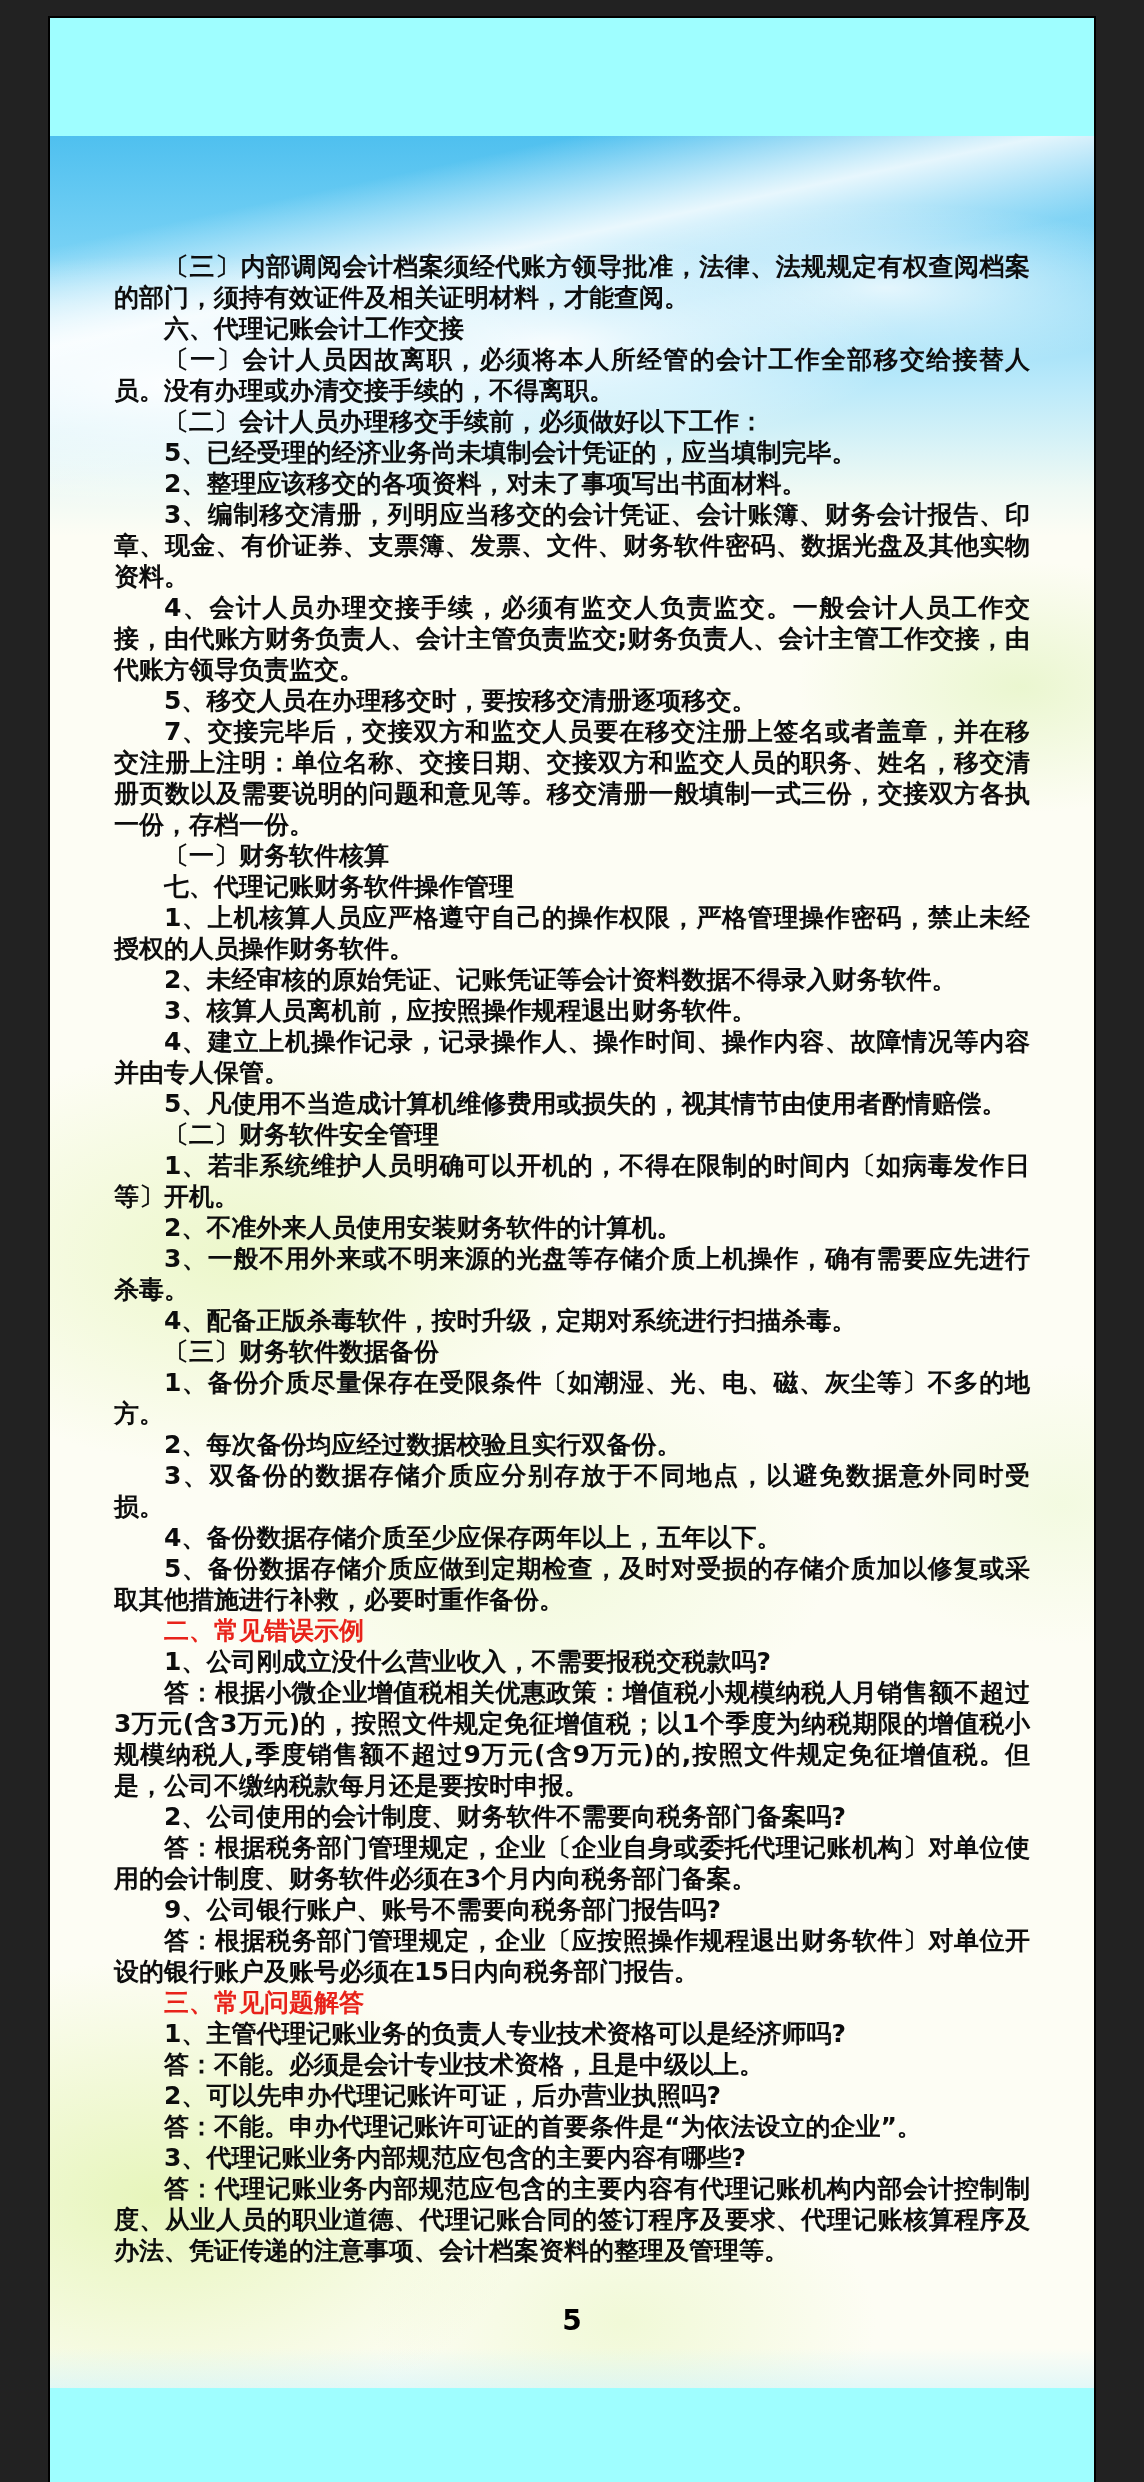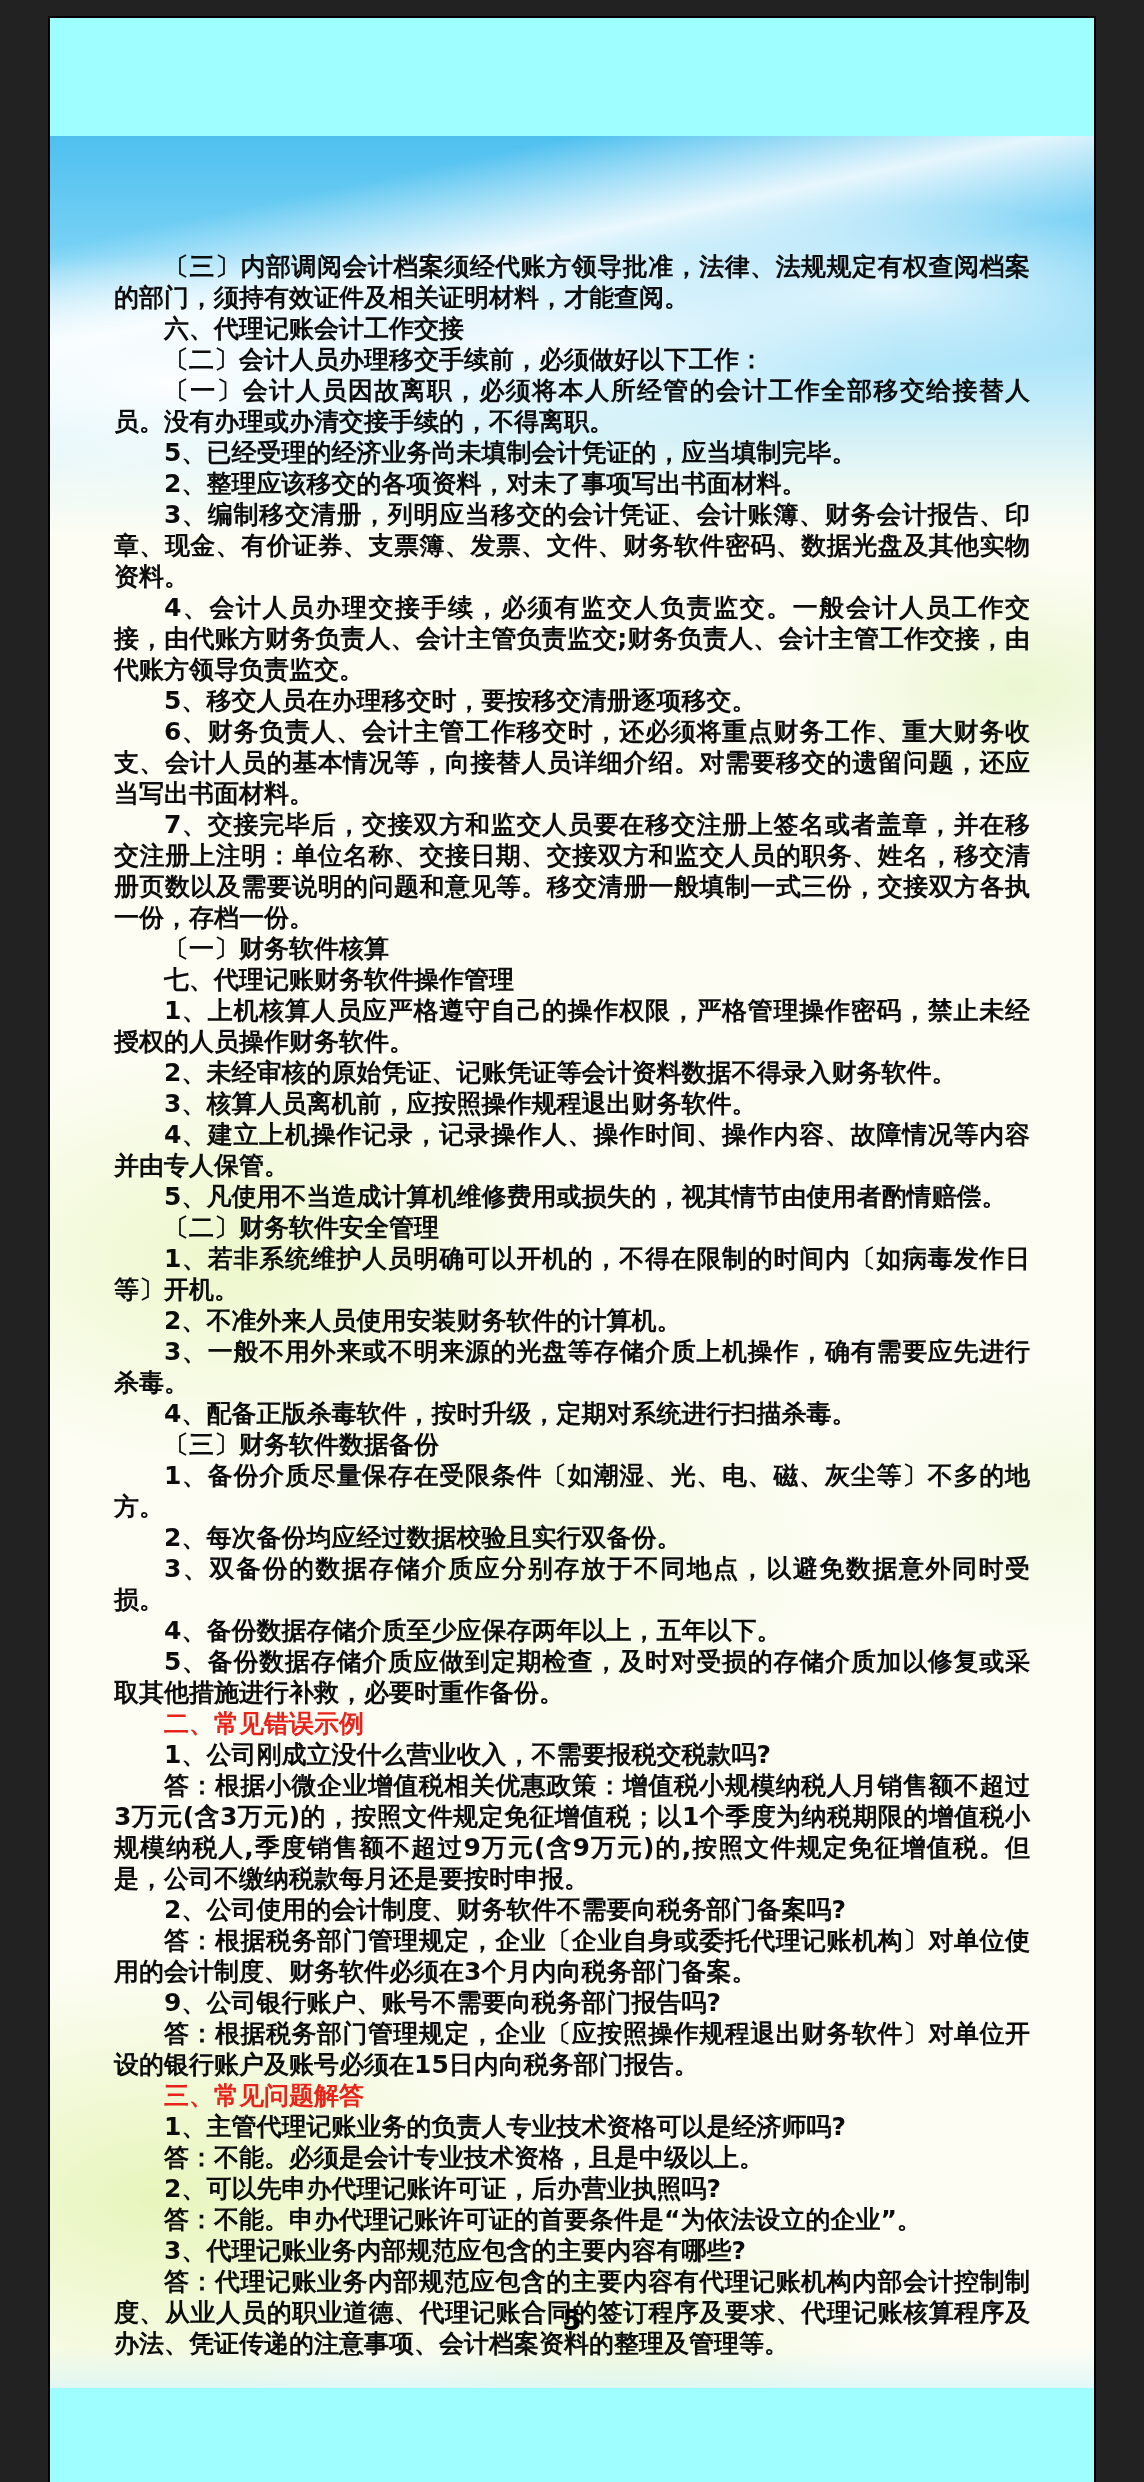--- a/index.html
+++ b/index.html
@@ -70,28 +70,27 @@
 
 <div class="page">
   <div class="band-top"></div>
   <div class="sky"></div>
   <div class="band-bottom-fade"></div>
   <div class="band-bottom"></div>
 
   <main class="doc">
       <p class="body-par">〔三〕内部调阅会计档案须经代账方领导批准，法律、法规规定有权查阅档案的部门，须持有效证件及相关证明材料，才能查阅。</p>
       <p class="body-par">六、代理记账会计工作交接</p>
+      <p class="body-par">〔一〕会计人员因故离职，必须将本人所经管的会计工作全部移交给接替人员。没有办理或办清交接手续的，不得离职。</p>
       <p class="body-par">〔二〕会计人员办理移交手续前，必须做好以下工作：</p>
-      <p class="body-par">〔一〕会计人员因故离职，必须将本人所经管的会计工作全部移交给接替人员。没有办理或办清交接手续的，不得离职。</p>
       <p class="body-par">5、已经受理的经济业务尚未填制会计凭证的，应当填制完毕。</p>
       <p class="body-par">2、整理应该移交的各项资料，对未了事项写出书面材料。</p>
       <p class="body-par">3、编制移交清册，列明应当移交的会计凭证、会计账簿、财务会计报告、印章、现金、有价证券、支票簿、发票、文件、财务软件密码、数据光盘及其他实物资料。</p>
       <p class="body-par">4、会计人员办理交接手续，必须有监交人负责监交。一般会计人员工作交接，由代账方财务负责人、会计主管负责监交;财务负责人、会计主管工作交接，由代账方领导负责监交。</p>
       <p class="body-par">5、移交人员在办理移交时，要按移交清册逐项移交。</p>
-      <p class="body-par">6、财务负责人、会计主管工作移交时，还必须将重点财务工作、重大财务收支、会计人员的基本情况等，向接替人员详细介绍。对需要移交的遗留问题，还应当写出书面材料。</p>
       <p class="body-par">7、交接完毕后，交接双方和监交人员要在移交注册上签名或者盖章，并在移交注册上注明：单位名称、交接日期、交接双方和监交人员的职务、姓名，移交清册页数以及需要说明的问题和意见等。移交清册一般填制一式三份，交接双方各执一份，存档一份。</p>
       <p class="body-par">〔一〕财务软件核算</p>
       <p class="body-par">七、代理记账财务软件操作管理</p>
       <p class="body-par">1、上机核算人员应严格遵守自己的操作权限，严格管理操作密码，禁止未经授权的人员操作财务软件。</p>
       <p class="body-par">2、未经审核的原始凭证、记账凭证等会计资料数据不得录入财务软件。</p>
       <p class="body-par">3、核算人员离机前，应按照操作规程退出财务软件。</p>
       <p class="body-par">4、建立上机操作记录，记录操作人、操作时间、操作内容、故障情况等内容并由专人保管。</p>
       <p class="body-par">5、凡使用不当造成计算机维修费用或损失的，视其情节由使用者酌情赔偿。</p>
       <p class="body-par">〔二〕财务软件安全管理</p>
       <p class="body-par">1、若非系统维护人员明确可以开机的，不得在限制的时间内〔如病毒发作日等〕开机。</p>

